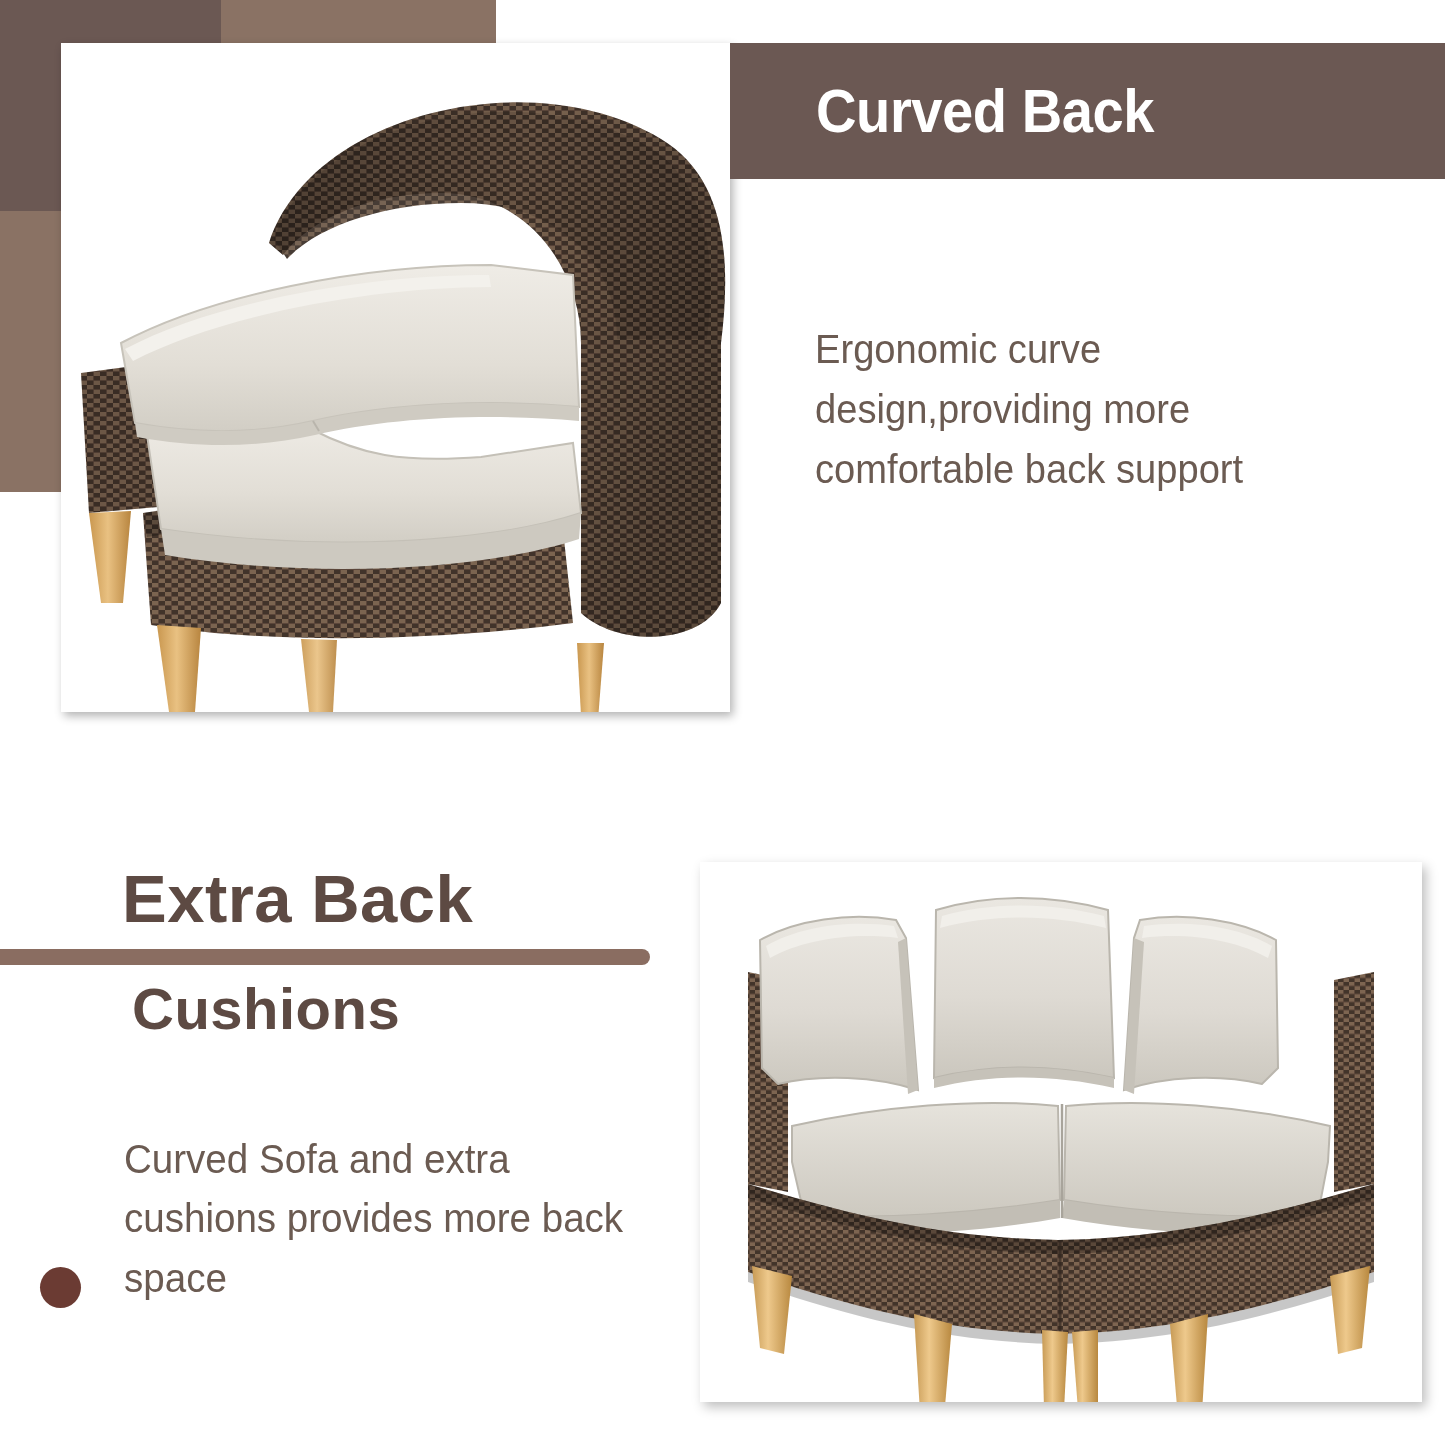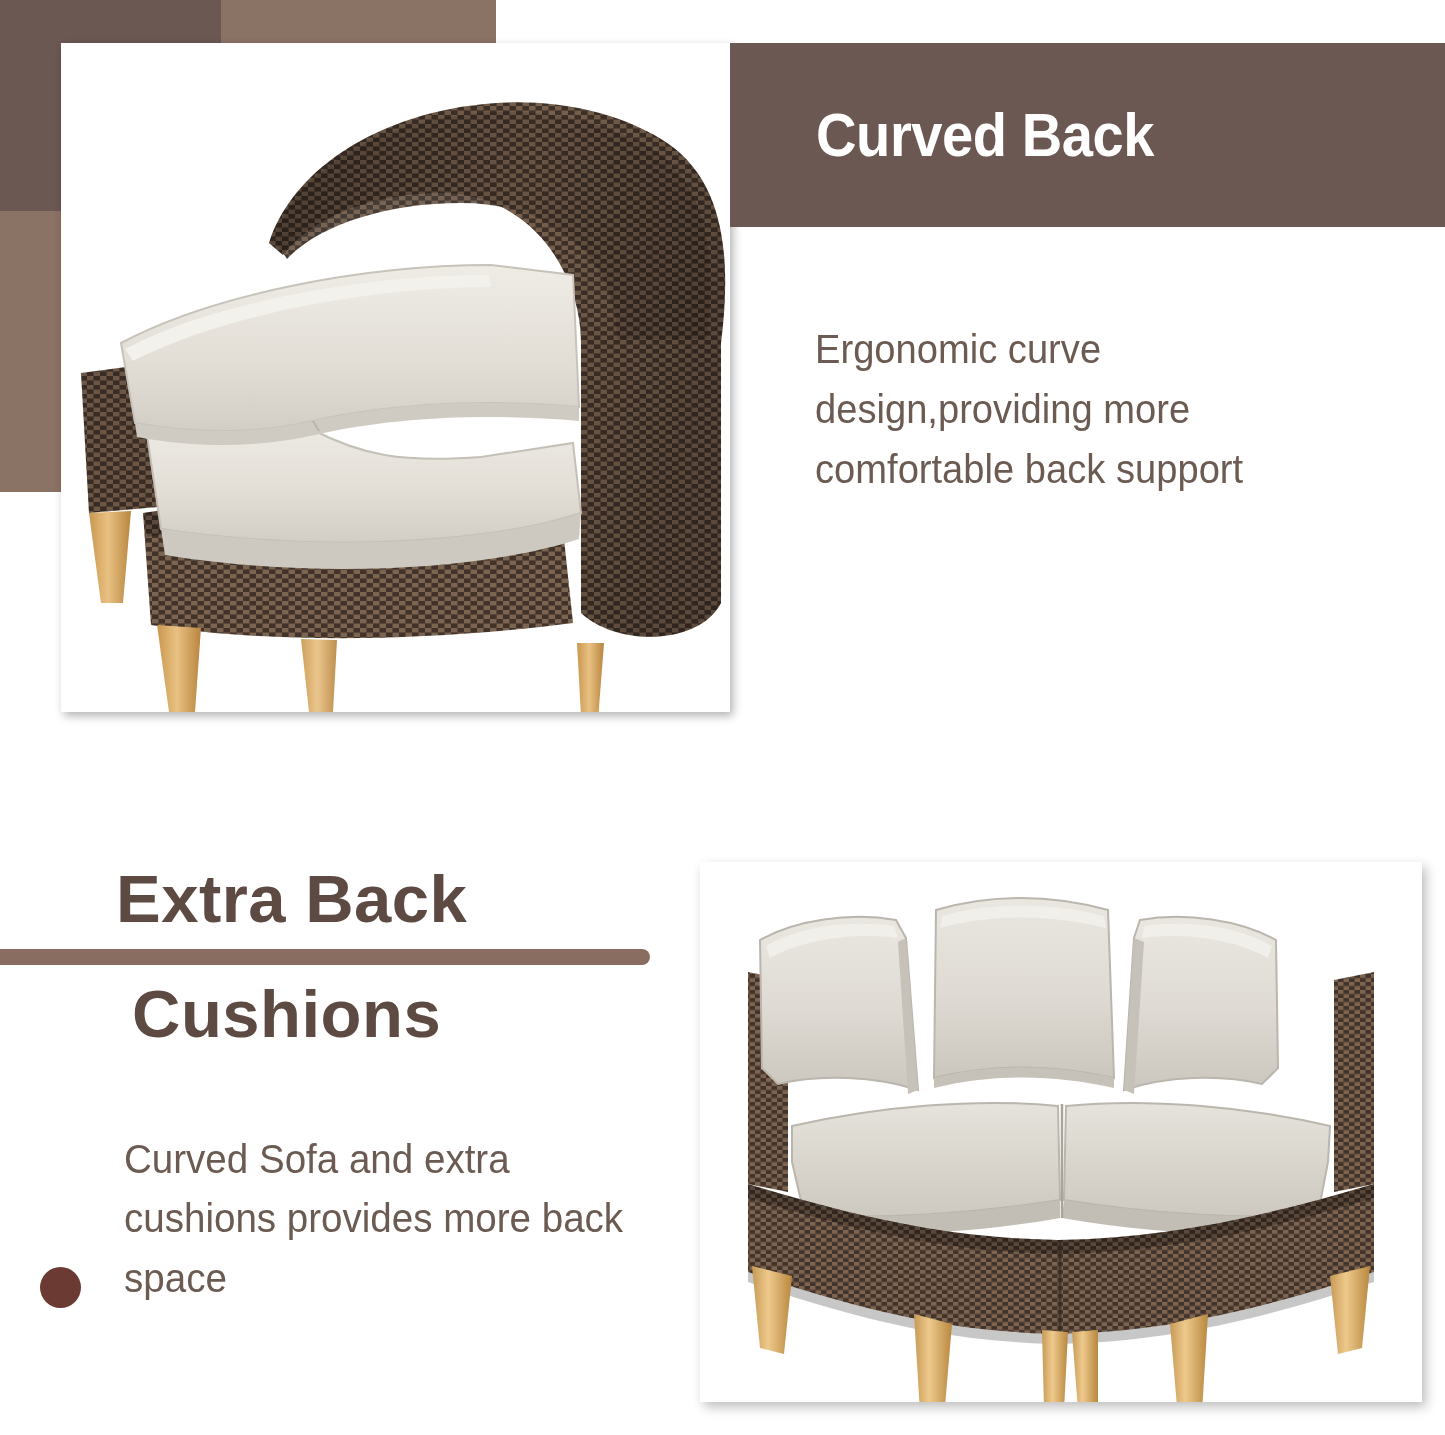--- a/index.html
+++ b/index.html
@@ -35,21 +35,21 @@
     width:669px; height:669px;
     background:#ffffff;
     box-shadow:3px 4px 9px rgba(0,0,0,0.30);
     overflow:hidden;
   }
   .photo-top svg, .photo-bottom svg{ display:block; width:100%; height:100%; }
 
   
   .banner{
     position:absolute; left:730px; top:43px;
-    width:715px; height:184px;
+    width:715px; height:136px;
     background:#6b5853;
     display:flex; align-items:center;
   }
   .banner-title{
     color:#ffffff;
     font-size:61px;
     font-weight:bold;
     letter-spacing:-0.5px;
     margin-left:86px;
     font-family:"Liberation Sans", sans-serif;
@@ -64,37 +64,37 @@
     color:#6b5b52;
     font-size:41px;
     line-height:1.46;
     font-family:"Liberation Sans", sans-serif;
     transform:scaleX(0.93);
     transform-origin:left top;
   }
 
   
   .heading-word-1{
-    position:absolute; left:116px; top:860px;
+    position:absolute; left:122px; top:860px;
     color:#5d4a43;
     font-size:67px;
     font-weight:bold;
     letter-spacing:0.5px;
     font-family:"Liberation Sans", sans-serif;
   }
   .heading-rule{
     position:absolute; left:0; top:949px;
     width:650px; height:16px;
     background:#8a6d61;
     border-radius:0 8px 8px 0;
   }
   .heading-word-2{
     position:absolute; left:132px; top:975px;
     color:#5d4a43;
-    font-size:67px;
+    font-size:58px;
     font-weight:bold;
     letter-spacing:0.5px;
     font-family:"Liberation Sans", sans-serif;
   }
 
   
   .bullet-row{
     position:absolute; left:40px; top:1130px;
     width:630px;
     display:flex; align-items:flex-end;

